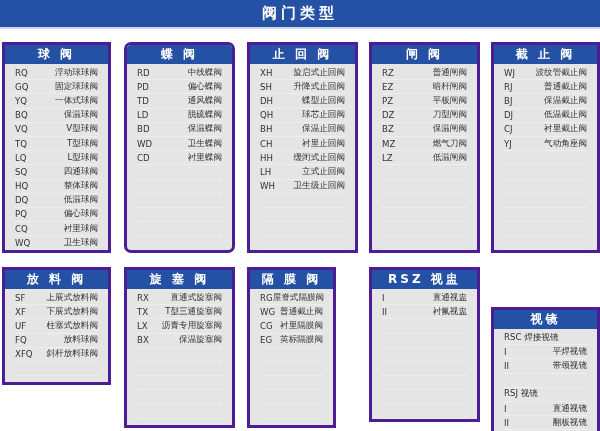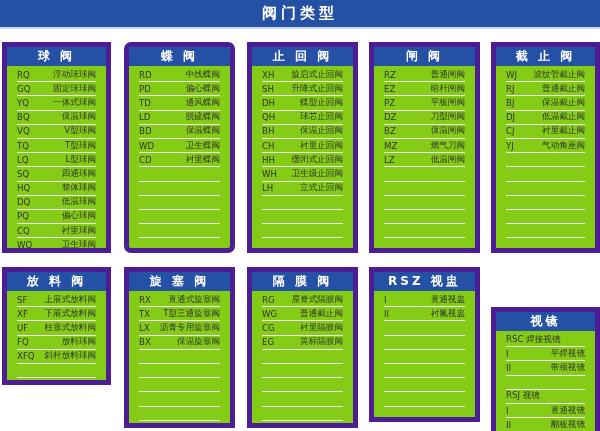--- a/index.html
+++ b/index.html
@@ -2,21 +2,21 @@
 <html><head>
 <meta charset="utf-8">
 <style>
   * { box-sizing: border-box; margin: 0; padding: 0; }
   html, body { width: 600px; height: 431px; background: #ffffff; overflow: hidden;
     font-family: "DejaVu Sans", "Liberation Sans", sans-serif; }
   .banner { position: absolute; left: 0; top: 0; width: 600px; height: 27px;
     background: #2451a3; color: #fff; text-align: center; font-size: 15px; font-weight: bold;
     line-height: 27px; letter-spacing: 4px; }
   .banner-line { position: absolute; left: 0; top: 27px; width: 600px; height: 2px; background: #c9d6ee; }
-  .card { position: absolute; border: 5px solid #4c1d95; background: #84cc16; overflow: hidden; }
+  .card { position: absolute; border: 3px solid #4c1d95; background: #e5e5e5; overflow: hidden; }
   .card-head { height: 19px; background: #2451a3; color: #fff; text-align: center;
     font-size: 12px; font-weight: bold; line-height: 19px; letter-spacing: 3px; }
   .rows { padding: 2px 10px 0 10px; }
   .row { height: 14.2px; display: flex; justify-content: space-between; align-items: center;
     border-bottom: 1px solid #eeeeee; font-size: 8.6px; color: #333; white-space: nowrap; }
   .row .code { color: #333; }
   .row .name { color: #333; }
 </style>
 </head>
 <body>
@@ -160,28 +160,28 @@
         </div>
         <div class="row">
           <span class="code">CH</span>
           <span class="name">衬里止回阀</span>
         </div>
         <div class="row">
           <span class="code">HH</span>
           <span class="name">缓闭式止回阀</span>
         </div>
         <div class="row">
+          <span class="code">LH</span>
+          <span class="name">立式止回阀</span>
+        </div>
+        <div class="row">
           <span class="code">WH</span>
           <span class="name">卫生级止回阀</span>
         </div>
         <div class="row">
-          <span class="code">LH</span>
-          <span class="name">立式止回阀</span>
-        </div>
-        <div class="row">
           <span class="code"></span>
           <span class="name"></span>
         </div>
         <div class="row">
           <span class="code"></span>
           <span class="name"></span>
         </div>
         <div class="row">
           <span class="code"></span>
           <span class="name"></span>
@@ -389,21 +389,21 @@
         <div class="row">
           <span class="code"></span>
           <span class="name"></span>
         </div>
         <div class="row">
           <span class="code"></span>
           <span class="name"></span>
         </div>
       </div>
     </div>
-    <div class="card" style="left: 247px; top: 267px; width: 111px; height: 161px;">
+    <div class="card" style="left: 247px; top: 267px; width: 89px; height: 161px;">
       <div class="card-head">隔 膜 阀</div>
       <div class="rows">
         <div class="row">
           <span class="code">RG</span>
           <span class="name">屋脊式隔膜阀</span>
         </div>
         <div class="row">
           <span class="code">WG</span>
           <span class="name">普通截止阀</span>
         </div>

